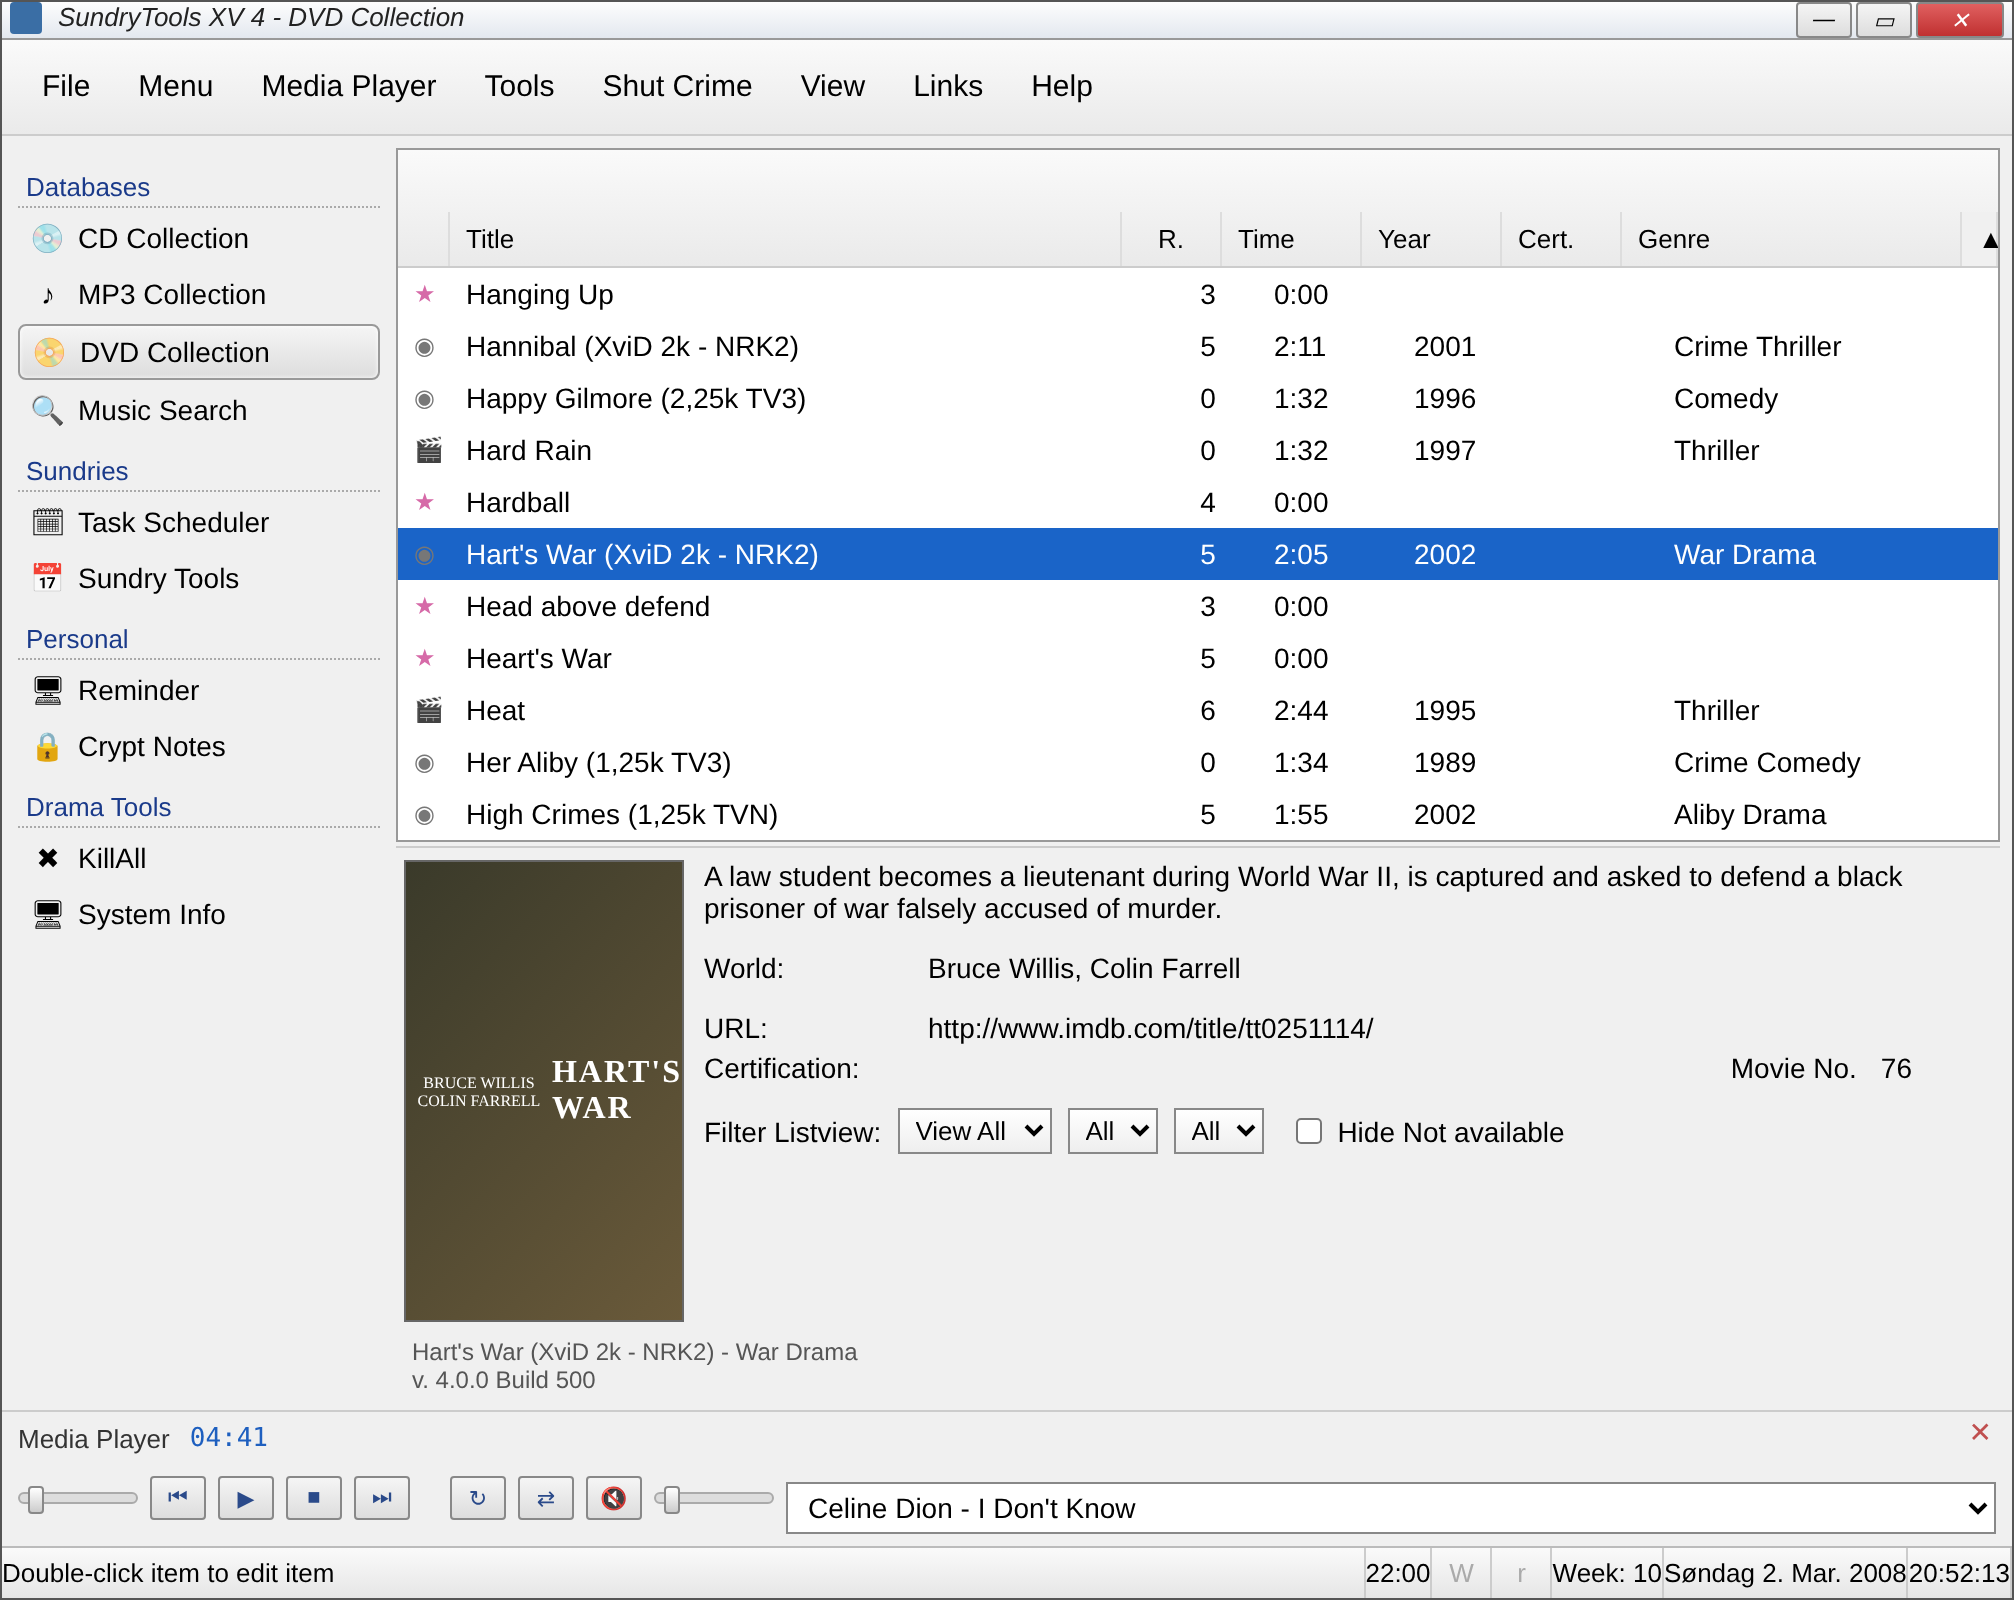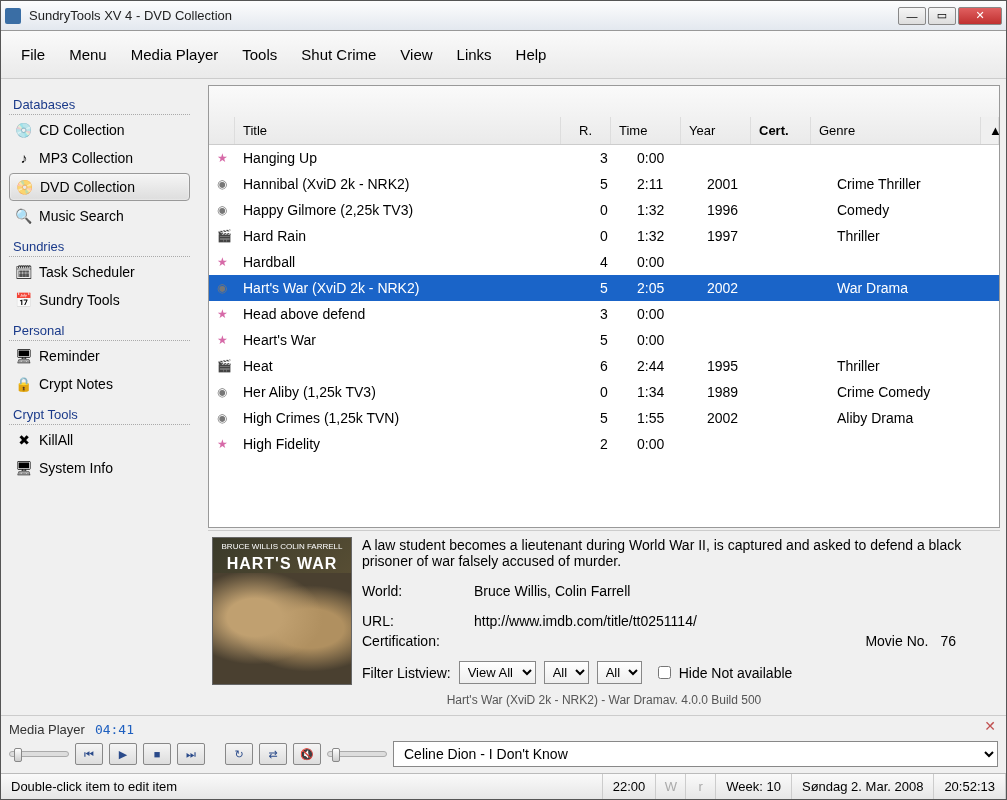--- a/index.html
+++ b/index.html
@@ -1,75 +1,75 @@
 <!DOCTYPE html>
 <html><head>
 <meta charset="utf-8">
 <style>
 * { box-sizing: border-box; margin: 0; padding: 0; }
 body { font-family: "Segoe UI", Tahoma, sans-serif; font-size: 13px; background: #eee; overflow: hidden; }
 .window { width: 1007px; height: 800px; background: #f0f0f0; border: 1px solid #555; display: flex; flex-direction: column; }
-.titlebar { height: 30px; background: linear-gradient(#fdfdfd, #e3e8ef); display: flex; align-items: center; padding: 0 4px; border-bottom: 1px solid #999; }
+.titlebar { height: 19px; background: linear-gradient(#fdfdfd, #e3e8ef); display: flex; align-items: flex-start; padding: 0 4px; border-bottom: 1px solid #999; font-style: italic; }
 .titlebar .icon-small { width: 16px; height: 16px; background: #3a6ea5; margin-right: 8px; border-radius: 2px; }
 .titlebar .title { flex: 1; color: #222; }
 .win-btns { display: flex; gap: 2px; }
 .win-btn { width: 28px; height: 18px; background: linear-gradient(#f5f5f5,#ddd); border: 1px solid #888; border-radius: 2px; display: flex; align-items: center; justify-content: center; font-size: 11px; cursor: pointer; }
 .win-btn.close { background: linear-gradient(#e06060,#c03030); color: #fff; width: 44px; }
 .menubar { height: 48px; background: linear-gradient(#fafafa,#eaeaea); display: flex; align-items: center; padding: 0 8px; border-bottom: 1px solid #ccc; font-size: 15px; }
 .menubar .menu-item { padding: 4px 12px; cursor: default; }
-.body-area { flex: 1; display: flex; padding: 6px; gap: 16px; overflow: hidden; }
+.body-area { flex: 1; display: flex; padding: 6px; gap: 6px; overflow: hidden; }
 .sidebar { width: 185px; display: flex; flex-direction: column; gap: 2px; padding: 4px 2px; }
 .side-header { color: #1a3a8a; font-size: 13px; padding: 4px 4px 2px; border-bottom: 1px dotted #aaa; margin-top: 4px; }
 .side-item { display: flex; align-items: center; gap: 6px; padding: 4px 6px; border-radius: 3px; cursor: pointer; font-size: 14px; }
 .side-item.active { background: linear-gradient(#f5f5f5,#ddd); border: 1px solid #999; border-radius: 4px; box-shadow: inset 0 0 2px #fff; }
 .side-icon { width: 18px; height: 18px; display: inline-flex; align-items: center; justify-content: center; font-size: 14px; }
 .main { flex: 1; display: flex; flex-direction: column; overflow: hidden; }
 .table-wrap { flex: 1; border: 1px solid #999; background: #fff; overflow: hidden; display: flex; flex-direction: column; }
 .table-head { display: flex; background: linear-gradient(#fafafa,#eaeaea); border-bottom: 1px solid #ccc; font-size: 13px; }
 .th { padding: 6px 8px; border-right: 1px solid #ddd; margin-top: 31px; }
 .col-icon { width: 26px; }
 .col-title { flex: 1; }
 .col-r { width: 50px; text-align: center; }
 .col-time { width: 70px; }
 .col-year { width: 70px; }
-.col-cert { width: 60px; font-weight: bold; }
+.col-cert { width: 60px; }
 .col-genre { width: 170px; }
 .col-scroll { width: 18px; background: #f0f0f0; }
 .table-body { flex: 1; overflow-y: scroll; }
 .row { display: flex; align-items: center; padding: 2px 0; font-size: 14px; cursor: pointer; }
 .row.selected { background: #1a64c8; color: #fff; }
 .td { padding: 3px 8px; }
 .row-icon { width: 26px; text-align: center; font-size: 12px; }
 .star { color: #d66aa8; }
 .disc { color: #777; }
 .clap { color: #555; }
 .detail-panel { display: flex; gap: 10px; padding: 6px 4px; border-top: 1px solid #ccc; margin-top: 2px; }
-.poster { width: 140px; height: 148px; background: linear-gradient(135deg, #3a3a2a, #6a5a3a); border: 1px solid #666; position: relative; display: flex; flex-direction: column; justify-content: flex-start; align-items: center; color: #fff; font-size: 11px; overflow: hidden; }
+.poster { width: 140px; height: 231px; background: linear-gradient(135deg, #3a3a2a, #6a5a3a); border: 1px solid #666; position: relative; display: flex; justify-content: flex-start; align-items: center; color: #fff; font-size: 11px; overflow: hidden; font-family: Liberation Serif, serif; }
 .poster .poster-top { font-size: 8px; padding: 4px; text-align: center; }
 .poster .poster-title { font-weight: bold; font-size: 16px; letter-spacing: 1px; }
 .poster .poster-faces { flex: 1; background: radial-gradient(ellipse at 30% 40%, #c0a070 20%, transparent 50%), radial-gradient(ellipse at 70% 50%, #b09060 25%, transparent 55%), #4a4030; width: 100%; }
 .detail-text { flex: 1; font-size: 14px; display: flex; flex-direction: column; gap: 4px; }
 .detail-row { display: flex; gap: 12px; }
 .detail-label { width: 100px; }
 .filter-row { display: flex; align-items: center; gap: 8px; margin-top: 8px; }
 .filter-row select { font-size: 13px; padding: 2px 4px; border: 1px solid #888; background: linear-gradient(#fff,#eee); }
 .filter-row input[type=checkbox] { margin-left: 8px; }
-.status-small { display: flex; justify-content: center; font-size: 12px; color: #555; padding: 2px 8px; }
+.status-small { display: flex; justify-content: space-between; font-size: 12px; color: #555; padding: 2px 8px; flex-direction: column; }
 .player-area { border-top: 1px solid #ccc; padding: 6px 8px; display: flex; flex-direction: column; gap: 4px; position: relative; }
 .player-top { display: flex; align-items: center; gap: 10px; font-size: 13px; }
 .player-label { color: #333; }
 .player-time { color: #1e5fbf; font-family: monospace; }
 .player-controls { display: flex; align-items: center; gap: 6px; }
 .pc-btn { width: 28px; height: 22px; background: linear-gradient(#f5f5f5,#ddd); border: 1px solid #888; border-radius: 2px; display: flex; align-items: center; justify-content: center; font-size: 11px; cursor: pointer; color: #2a4a8a; }
 .slider { width: 60px; height: 6px; background: #ddd; border: 1px solid #aaa; border-radius: 3px; position: relative; }
 .slider .thumb { position: absolute; top: -4px; left: 4px; width: 8px; height: 14px; background: linear-gradient(#fff,#ccc); border: 1px solid #888; border-radius: 2px; }
-.track-select { flex: 1; padding: 3px 6px; border: 1px solid #888; background: #fff; font-size: 14px; }
+.track-select { flex: 1; padding: 3px 6px; border: 1px solid #888; background: #fff; font-size: 14px; margin-top: 10px; }
 .close-x { position: absolute; right: 10px; top: 2px; color: #c05050; font-size: 14px; cursor: pointer; }
 .statusbar { height: 26px; background: linear-gradient(#fafafa,#e6e6e6); border-top: 1px solid #bbb; display: flex; align-items: center; font-size: 13px; }
-.statusbar .sb-cell { padding: 0 10px; border-right: 1px solid #ccc; height: 100%; display: flex; align-items: center; }
+.statusbar .sb-cell { padding: 0 0; border-right: 1px solid #ccc; height: 100%; display: flex; align-items: center; }
 .statusbar .sb-cell:first-child { flex: 1; }
 .statusbar .sb-cell.short { width: 30px; justify-content: center; color: #aaa; }
 ::-webkit-scrollbar { width: 18px; }
 ::-webkit-scrollbar-track { background: #f0f0f0; border-left: 1px solid #ccc; }
 ::-webkit-scrollbar-thumb { background: linear-gradient(#ddd,#bbb); border: 1px solid #999; border-radius: 2px; }
 </style>
 </head>
 <body>
 
 <div class="window">
@@ -124,21 +124,21 @@
         </div>
         <div class="side-header">Personal</div>
         <div class="side-item">
           <span class="side-icon">🖥</span>
           <span>Reminder</span>
         </div>
         <div class="side-item">
           <span class="side-icon">🔒</span>
           <span>Crypt Notes</span>
         </div>
-        <div class="side-header">Crypt Tools</div>
+        <div class="side-header">Drama Tools</div>
         <div class="side-item">
           <span class="side-icon">✖</span>
           <span>KillAll</span>
         </div>
         <div class="side-item">
           <span class="side-icon">🖥</span>
           <span>System Info</span>
         </div>
       </div>
 

